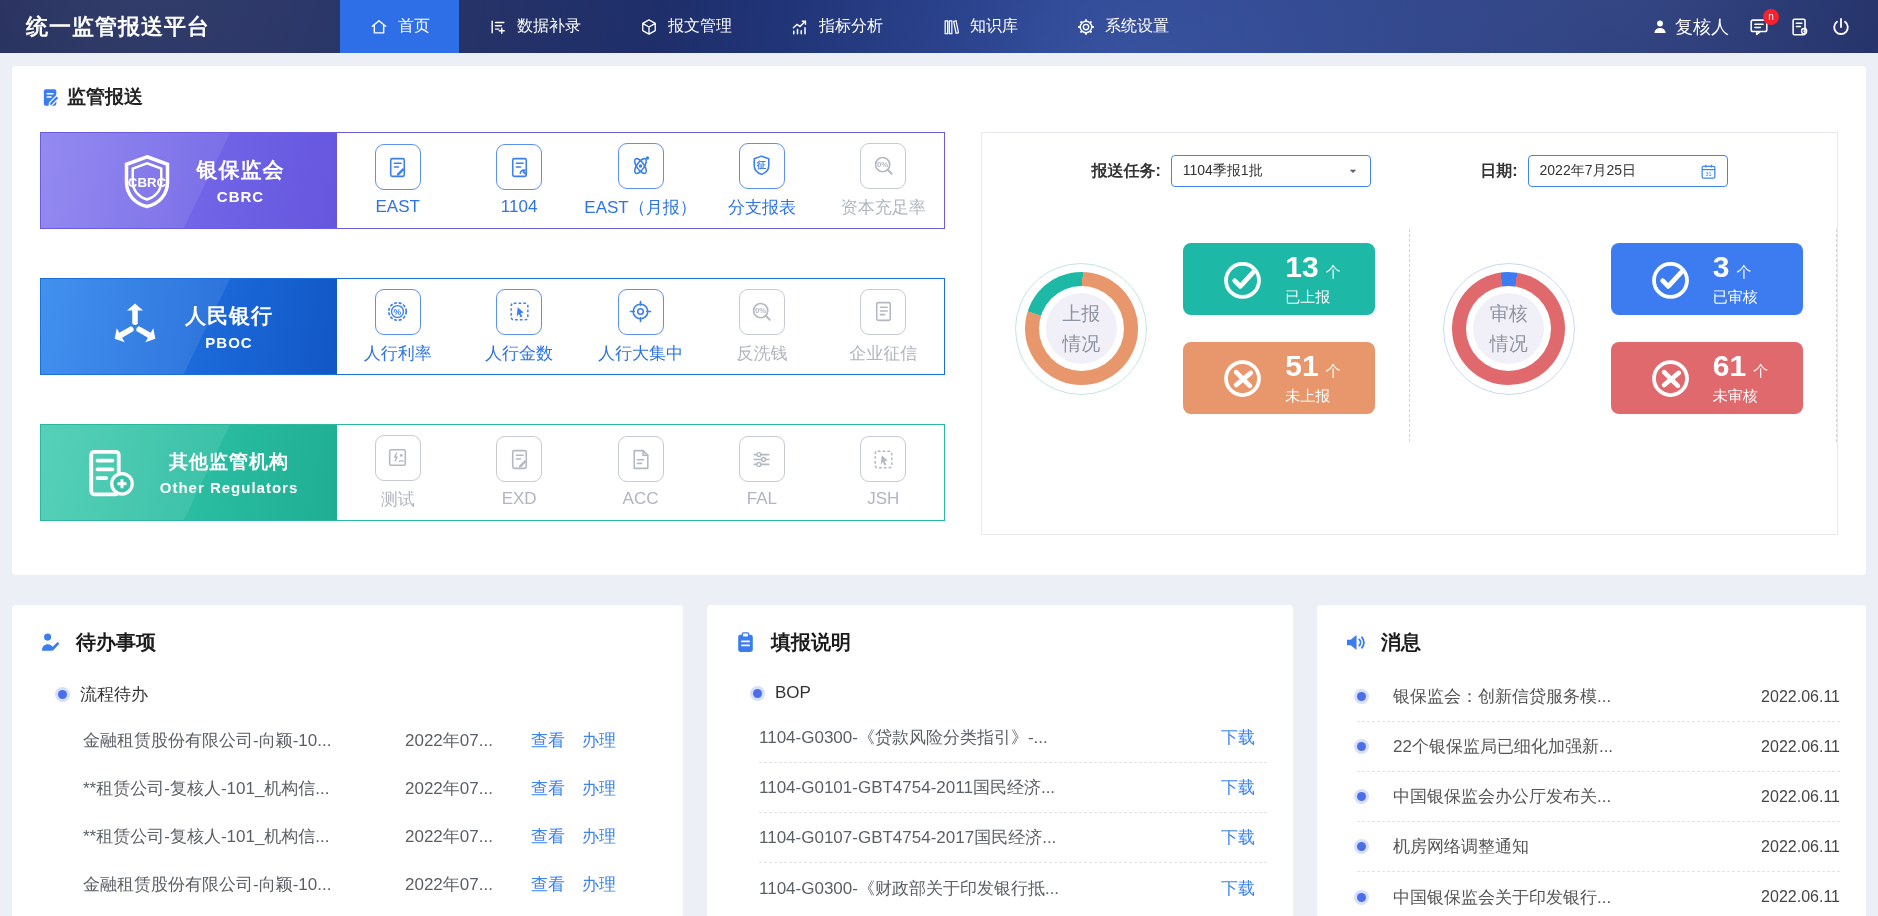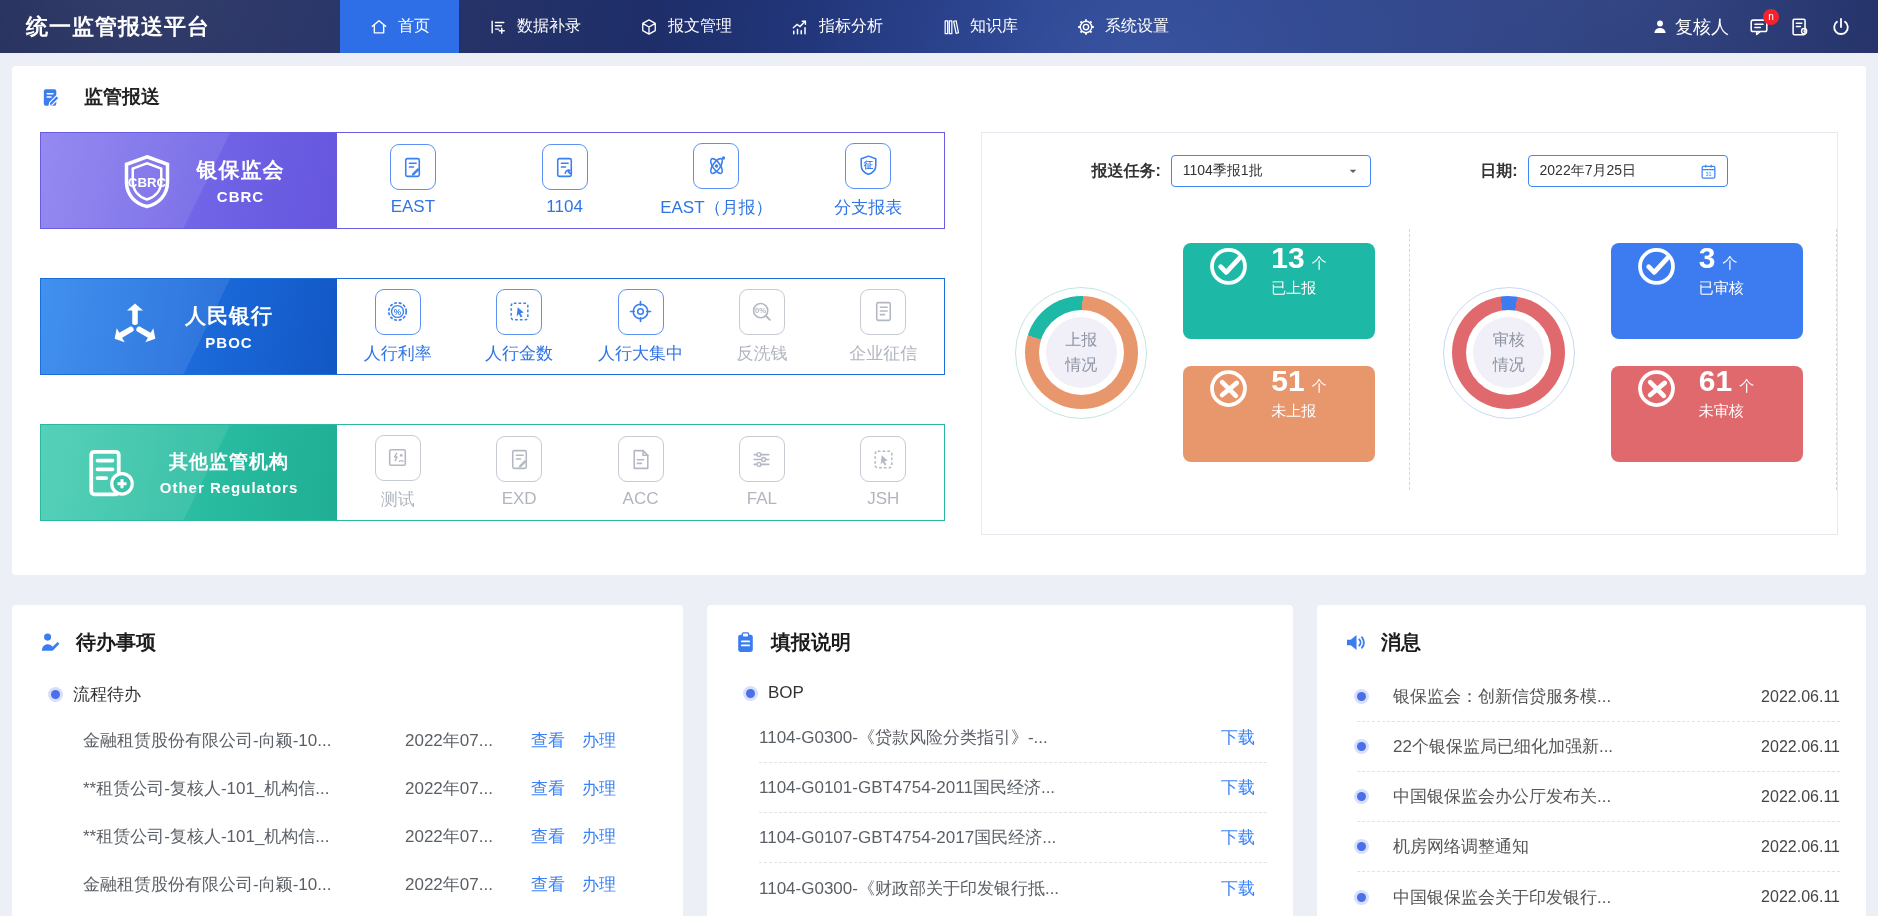--- a/index.html
+++ b/index.html
@@ -23,21 +23,21 @@
   .nav-right { position:relative; margin-left:auto; display:flex; align-items:center; gap:19px; padding-right:26px; }
   .nav-user { display:flex; align-items:center; gap:6px; font-size:18px; cursor:pointer; }
   .nav-user .ic { width:18px; height:18px; }
   .nav-tool { position:relative; cursor:pointer; }
   .nav-tool .ic { width:22px; height:22px; color:#fff; }
   .nav-badge { position:absolute; top:-7px; right:-9px; min-width:16px; height:16px; padding:0 4px;
     background:#f5222d; border-radius:9px; font-size:10px; display:flex; align-items:center; justify-content:center; }
 
   
   .main-card { margin:13px 12px 0; background:#fff; border-radius:4px; height:509px; padding:18px 28px 0; }
-  .card-head { display:flex; align-items:center; gap:21px; font-size:19px; font-weight:bold; color:#222; }
+  .card-head { display:flex; align-items:center; gap:4px; font-size:19px; font-weight:bold; color:#222; }
   .card-head .ic { width:23px; height:23px; color:#3b7cf0; }
   .main-body { display:flex; gap:36px; margin-top:17px; }
 
   .reg-col { display:flex; flex-direction:column; gap:49px; padding-top:5px; }
   .reg-row { display:flex; width:905px; height:97px; background:#fff; }
   .reg-row.purple { border:1px solid #6a5ce0; }
   .reg-row.blue   { border:1px solid #1a6fd8; }
   .reg-row.teal   { border:1px solid #2ab8a0; }
   .reg-badge { width:296px; flex:none; display:flex; align-items:center; justify-content:center; gap:20px;
     color:#fff; position:relative; overflow:hidden; }
@@ -75,38 +75,38 @@
   .stat-group { flex:1; display:flex; align-items:center; justify-content:center; gap:36px;
     border-right:1px dashed #d6d6d6; padding:14px 0 28px; }
   .donut { width:132px; height:132px; border-radius:50%; border:1px solid;
     display:flex; align-items:center; justify-content:center; }
   .g0 .donut { border-color:#c0e7e1; }
   .g1 .donut { border-color:#c8d9f6; }
   .donut-ring { width:113px; height:113px; border-radius:50%; display:flex; align-items:center; justify-content:center; }
   .donut-hole { width:85px; height:85px; border-radius:50%; background:#fff;
     display:flex; align-items:center; justify-content:center; }
   .donut-center { width:71px; height:71px; border-radius:50%; background:#f1eff7; color:#8d93a1;
-    font-size:16px; line-height:1.55; display:flex; flex-direction:column; align-items:center; justify-content:center; }
+    font-size:19px; line-height:1.55; display:flex; flex-direction:column; align-items:center; justify-content:center; }
   .cards { display:flex; flex-direction:column; gap:27px; }
-  .stat-card { width:192px; height:96px; border-radius:8px; color:#fff;
-    display:flex; gap:20px; padding-left:23px; }
+  .stat-card { width:192px; height:72px; border-radius:8px; color:#fff;
+    display:flex; align-items:center; gap:20px; padding-left:37px; }
   .stat-card .ic { width:45px; height:45px; flex:none; color:#fff; }
   .card-count { font-size:30px; font-weight:bold; line-height:1; }
   .card-unit { font-size:15px; font-weight:normal; margin-left:7px; }
   .card-label { font-size:15px; margin-top:6px; }
 
   
   .bottom-row { display:flex; gap:24px; margin:30px 12px 0; }
   .panel { background:#fff; border-radius:4px; height:340px; padding:24px 26px; }
   .panel.todo { width:671px; flex:none; }
   .panel.instructions { width:586px; flex:none; }
   .panel.messages { flex:1; }
   .panel-head { display:flex; align-items:center; gap:13px; font-size:20px; font-weight:bold; color:#1b1b1b; }
   .panel-head .ic { width:25px; height:25px; color:#3b7cf0; }
-  .section-row { display:flex; align-items:center; gap:13px; margin:27px 0 0 13px; font-size:17px; color:#333; }
+  .section-row { display:flex; align-items:center; gap:13px; margin:27px 0 0 20px; font-size:17px; color:#333; }
   .dot { width:9px; height:9px; border-radius:50%; background:#4a6fe8; box-shadow:0 0 0 3px rgba(74,111,232,.22); flex:none; }
   .todo-list { margin:10px 0 0 45px; }
   .todo-item { display:flex; align-items:center; height:48px; font-size:17px; color:#5a5f66; }
   .todo-name { width:322px; white-space:nowrap; overflow:hidden; }
   .todo-date { width:126px; }
   .todo-links { display:flex; gap:17px; }
   .link { color:#3b82f6; cursor:pointer; white-space:nowrap; }
   .inst-list { margin:10px 0 0 26px; }
   .inst-item { display:flex; align-items:center; justify-content:space-between; gap:20px; height:50px;
     border-bottom:1px dashed #e3e3e5; font-size:17px; color:#5a5f66; padding-right:12px; }
@@ -391,20 +391,28 @@
             <div class="tile-label">EAST（月报）</div>
           </div>
           <div class="tile on">
             <div class="tile-box">
                 <svg class="ic">
                   <use href="#i-shield-z"></use>
                 </svg>
               </div>
             <div class="tile-label">分支报表</div>
           </div>
+          <div class="tile off">
+            <div class="tile-box">
+                <svg class="ic">
+                  <use href="#i-percent-mag"></use>
+                </svg>
+              </div>
+            <div class="tile-label">资本充足率</div>
+          </div>
         </div>
       </div>
 
       <div class="reg-row blue">
         <div class="reg-badge">
           <svg class="logo">
               <use href="#i-pboc"></use>
             </svg>
           <div>
             <div class="badge-name">人民银行</div>

